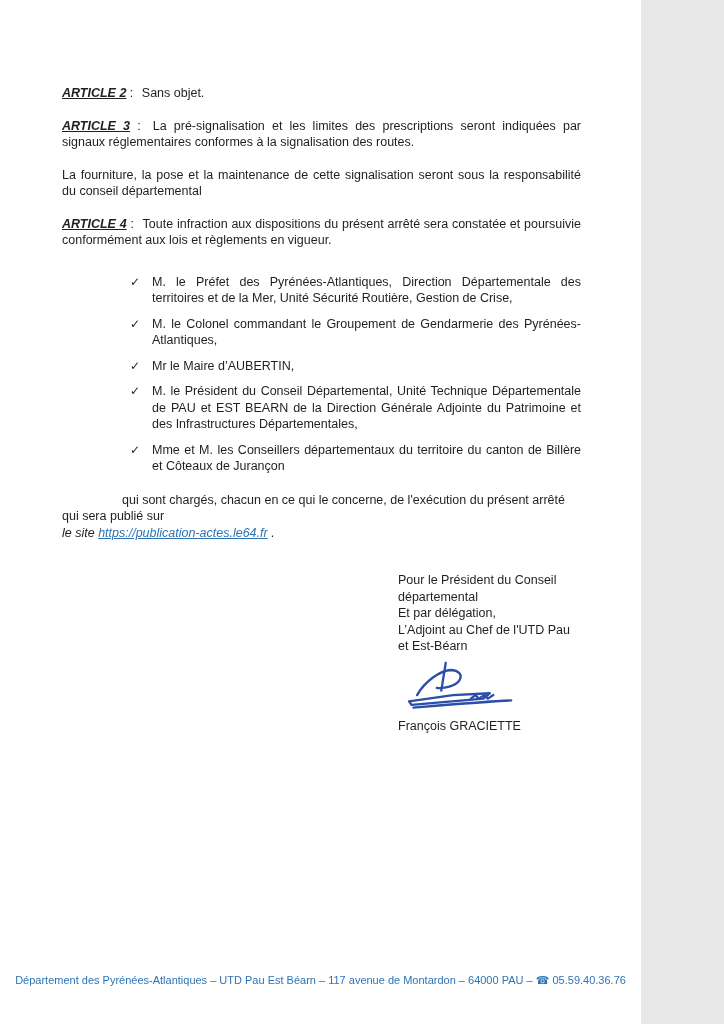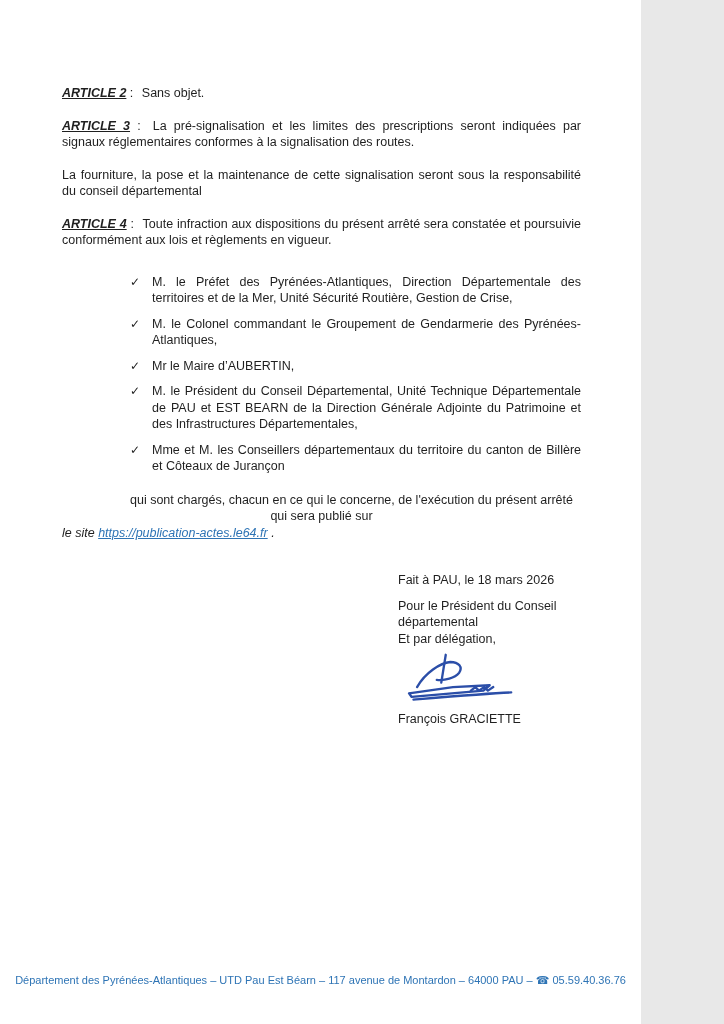--- a/index.html
+++ b/index.html
@@ -37,21 +37,21 @@
     color: #222;
     font-family: "DejaVu Sans", sans-serif;
     font-size: 12px;
   }
   .recipient .rtext {
     flex: 1;
     text-align: justify;
   }
   .recipient.gap-lg { margin-top: 8px; }
   .closing { margin-top: 17px; margin-bottom: 0; }
-  .closing .line1 { display: block; text-indent: 60px; text-align: center; }
+  .closing .line1 { display: block; text-indent: 60px; }
   .closing .line2 { display: block; font-style: italic; }
   a.doc-link { color: #2e74b5; text-decoration: underline; cursor: pointer; }
   .sig-block { margin-top: 31px; margin-left: 336px; }
   .sig-date { margin: 0 0 9px 0; }
   .sig-line { margin: 0; }
   .sig-scribble { margin: 6px 0 0 4px; }
   .sig-name { margin: 1px 0 0 0; }
   .footer {
     position: absolute;
     left: 0; right: 0;
@@ -103,23 +103,23 @@
       <span class="rtext">Mme et M. les Conseillers départementaux du territoire du canton de Billère et Côteaux de Jurançon</span>
     </div>
   </div>
 
   <p class="para closing">
     <span class="line1">qui sont chargés, chacun en ce qui le concerne, de l'exécution du présent arrêté qui sera publié sur</span>
     <span class="line2"><span>le site </span><a class="doc-link" href="#">https://publication-actes.le64.fr</a><span> .</span></span>
   </p>
 
   <div class="sig-block">
-    <p class="sig-date">Fait à PAU, le 18 mars 2026</p>
     <p class="sig-line">Pour le Président du Conseil départemental</p>
     <p class="sig-line">Et par délégation,</p>
+    <p class="sig-line">L’Adjoint au Chef de l'UTD Pau et Est-Béarn</p>
     <div class="sig-scribble">
       <svg width="118" height="52" viewBox="0 0 130 58" xmlns="http://www.w3.org/2000/svg">
         <g stroke="#2b4ea8" stroke-width="2.6" fill="none" stroke-linecap="round" stroke-linejoin="round">
           <path d="M48 2 L43 33"></path>
           <path d="M16 38 C25 22 42 11 53 10 C63 10 67 16 63 22 C58 28 47 31 38 30"></path>
           <path d="M7 45 L56 38 L97 36 L90 42 L10 49 L7 45"></path>
           <path d="M76 42 l5 -4 l4 4 l6 -4 l4 4 l6 -4"></path>
           <path d="M12 52 C48 49 95 45 121 44"></path>
         </g>
       </svg>

